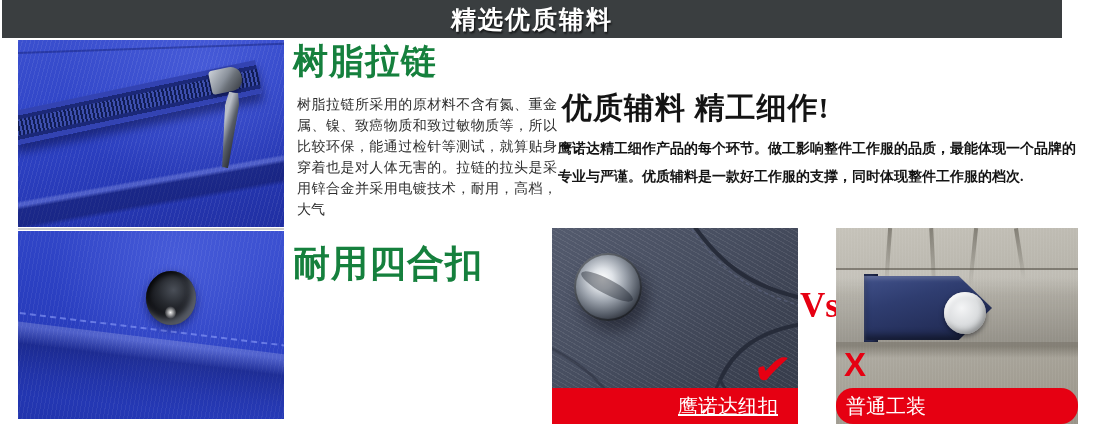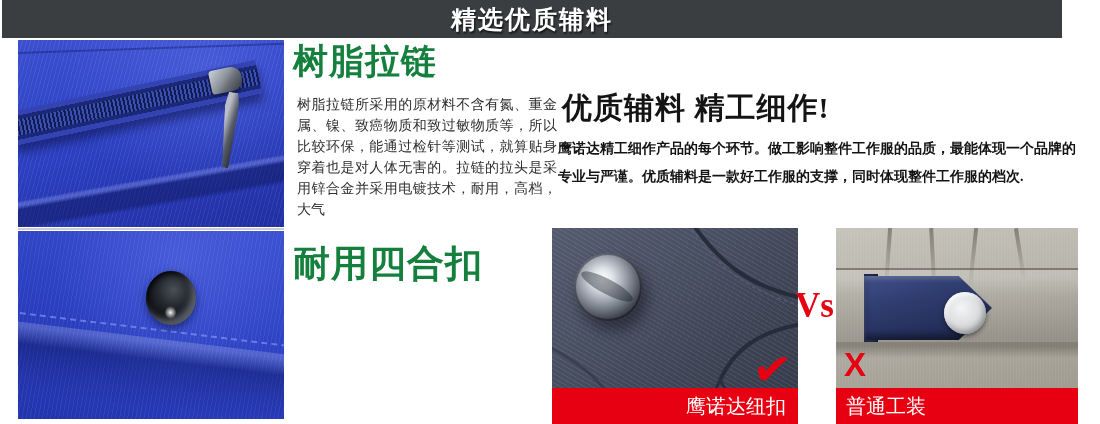--- a/index.html
+++ b/index.html
@@ -79,25 +79,25 @@
   .seams{position:absolute;left:0;top:0;}
   .dome{position:absolute;left:22px;top:25px;width:68px;height:68px;border-radius:50%;
     background:radial-gradient(circle at 42% 38%,#ffffff 0%,#dfe3e8 18%,#9aa1ab 40%,#565d68 62%,#1b1e26 82%,#000 95%);
     box-shadow:6px 10px 14px rgba(10,12,20,.45),inset 0 0 0 2px rgba(0,0,0,.35);}
   .dome::after{content:"";position:absolute;left:4px;top:26px;width:58px;height:15px;border-radius:50%;
     background:rgba(20,24,36,.4);transform:rotate(28deg);}
   .check{position:absolute;right:6px;bottom:32px;color:#e60012;font-size:46px;line-height:1;
     font-weight:700;transform:rotate(6deg);}
   .bar{position:absolute;left:0;bottom:0;width:100%;height:36px;background:#e60012;color:#fff;
     font-family:"Liberation Serif","DejaVu Serif",serif;font-size:20px;line-height:36px;box-sizing:border-box;}
-  .bar-right{text-align:right;padding-right:12px;}
-  .bar-left{text-align:left;padding-left:10px;}
+  .bar-right{text-align:right;padding-right:20px;text-decoration:underline;}
+  .bar-left{text-align:left;padding-left:10px;border-radius:17px;}
 
   
-  .vs{position:absolute;left:795px;top:286px;width:44px;text-align:left;color:#e60012;
+  .vs{position:absolute;left:795px;top:286px;width:44px;text-align:right;color:#e60012;
     font-family:"Liberation Serif","DejaVu Serif",serif;font-size:35px;font-weight:700;}
 
   
   .photo-generic{left:836px;top:228px;width:242px;height:196px;
     background:
       repeating-linear-gradient(90deg,rgba(255,255,255,.05) 0 1px,transparent 1px 3px),
       linear-gradient(170deg,#c6c3ba 0%,#b7b4ab 35%,#a8a49a 65%,#999488 100%);}
   .pleat{position:absolute;top:0;width:4px;height:60px;
     background:linear-gradient(180deg,rgba(70,66,56,.5),rgba(70,66,56,0));}
   .pleat1{left:50px;transform:rotate(4deg);}

